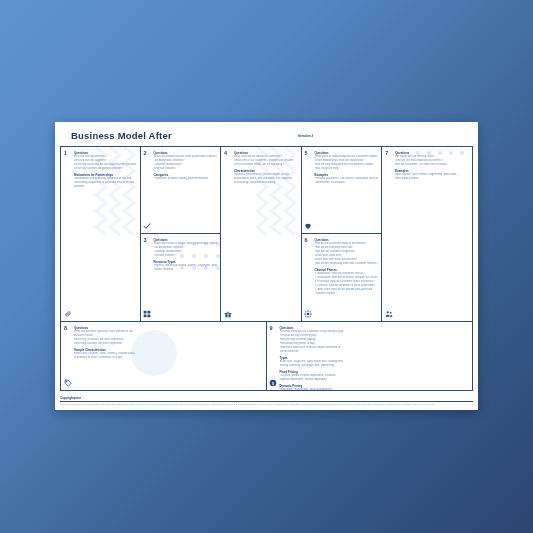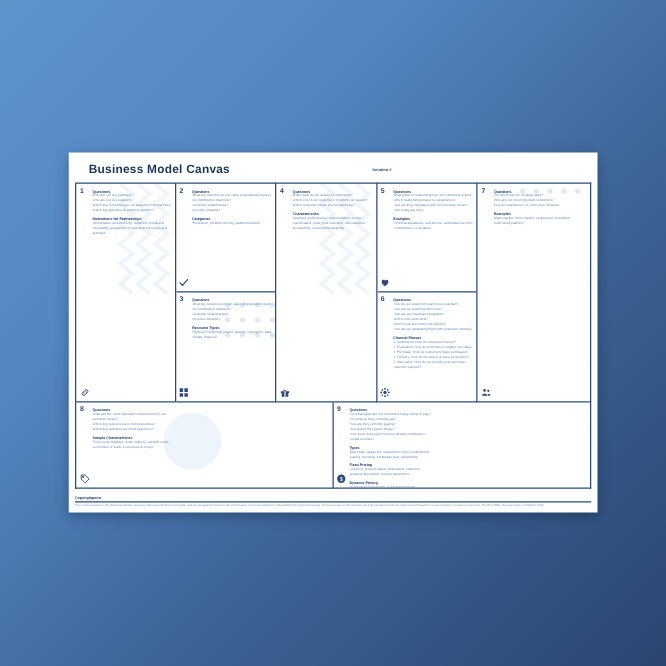--- a/index.html
+++ b/index.html
@@ -185,21 +185,21 @@
     line-height: 1.35;
     white-space: nowrap;
     overflow: hidden;
   }
 </style>
 </head>
 <body>
 
 <div id="canvas-sheet">
 
-  <div class="sheet-title">Business Model Canvas</div>
+  <div class="sheet-title">Business Model After</div>
   <div class="iteration-label">Iteration #</div>
 
   <div class="grid-row" id="row-top">
 
     <div class="cell first" style="left:0; width:19.5%;">
       <div class="wm wm-zigzag">
         <svg viewBox="0 0 46 92" preserveAspectRatio="none">
           <g stroke="#dbe8f7" stroke-width="3" fill="none">
             <path d="M4 0 L14 8 L4 16 L14 24 L4 32 L14 40 L4 48 L14 56 L4 64 L14 72 L4 80 L14 88"></path>
             <path d="M18 0 L28 8 L18 16 L28 24 L18 32 L28 40 L18 48 L28 56 L18 64 L28 72 L18 80 L28 88"></path>

